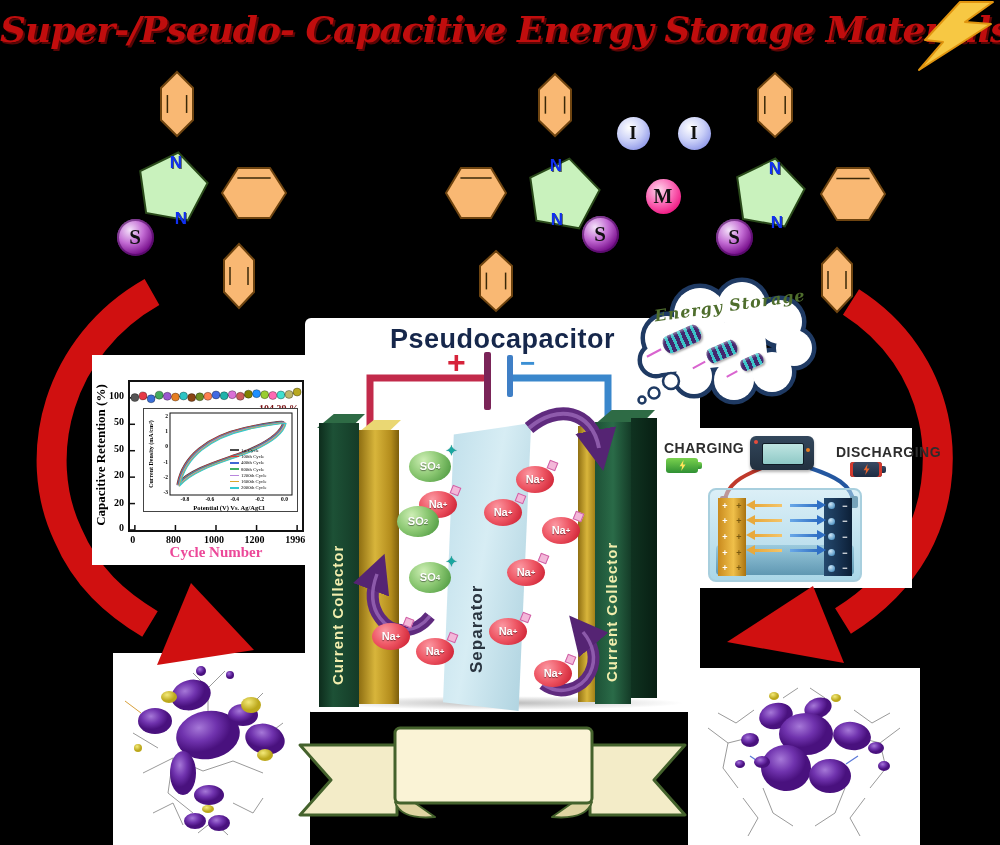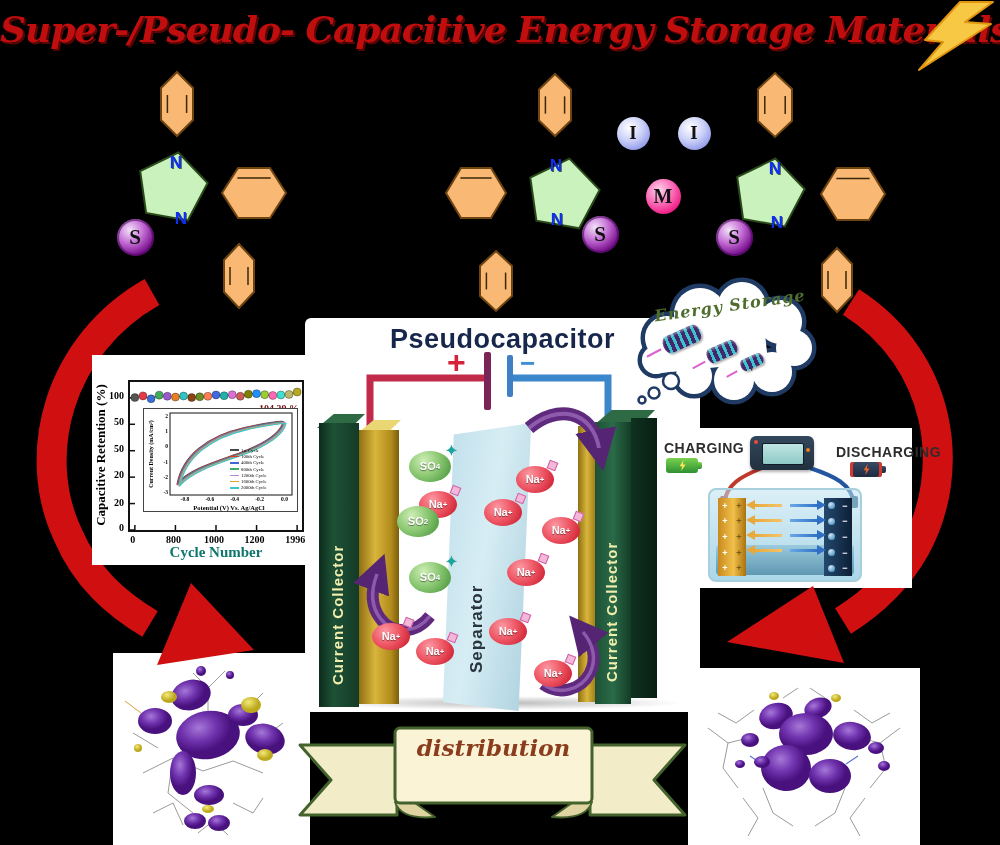--- a/index.html
+++ b/index.html
@@ -29,21 +29,21 @@
   #chart-panel{left:92px;top:355px;width:221px;height:210px;}
   #main-plot{position:absolute;left:36px;top:25px;width:176px;height:152px;
              border:2px solid #111;box-sizing:border-box;background:#fff;}
   #main-plot svg{position:absolute;left:0;top:0;}
   .annotation{position:absolute;right:3px;top:21px;font-family:"Liberation Serif",serif;
               font-weight:bold;font-size:10px;color:#7b1416;}
   .ylab{position:absolute;left:-97px;top:92px;width:212px;text-align:center;
         transform:rotate(-90deg);font-family:"Liberation Serif",serif;font-weight:bold;
         font-size:13px;color:#000;}
   .xlab{position:absolute;left:36px;top:189px;width:176px;text-align:center;
-        font-family:"Liberation Serif",serif;font-weight:bold;font-size:15px;color:#0f766e;}
+        font-family:"Liberation Serif",serif;font-weight:bold;font-size:15px;color:#ec4899;}
   .tick{position:absolute;font-family:"Liberation Serif",serif;font-weight:bold;
         font-size:10px;color:#000;}
   
   #inset{position:absolute;left:51px;top:53px;width:155px;height:104px;background:#fff;
          border:1px solid #444;box-sizing:border-box;}
   #inset svg{position:absolute;left:0;top:0;}
   .i-ylab{position:absolute;left:-38px;top:42px;width:90px;text-align:center;
           transform:rotate(-90deg);font-family:"Liberation Serif",serif;font-weight:bold;
           font-size:6px;color:#000;}
   .i-xlab{position:absolute;left:20px;top:95px;width:130px;text-align:center;
@@ -579,20 +579,19 @@
   <svg class="abs" style="left:293px;top:718px" width="400" height="110">
     <g stroke="#44622c" stroke-width="3" stroke-linejoin="round">
       <polygon points="104,27 7,27 38,62 7,97 104,97" fill="#f3ecc8"></polygon>
       <polygon points="297,27 392,27 361,62 392,97 297,97" fill="#f3ecc8"></polygon>
       <path d="M102,84 Q108,102 142,99 L122,85 Z" fill="#dfd4a2" stroke-width="2"></path>
       <path d="M299,84 Q293,102 259,99 L279,85 Z" fill="#dfd4a2" stroke-width="2"></path>
       <rect x="102" y="10" width="197" height="75" rx="5" fill="#faf3d6"></rect>
     </g>
   </svg>
   <div id="banner-text" class="abs">
-    <div>distribution</div>
   </div>
 
   <svg class="abs" style="left:0;top:0" width="1000" height="845">
     <polygon points="191,583 254,650 157,665" fill="#d01010"></polygon>
     <polygon points="813,586 727,642 844,663" fill="#d01010"></polygon>
   </svg>
 </div>
 
 </body></html>

